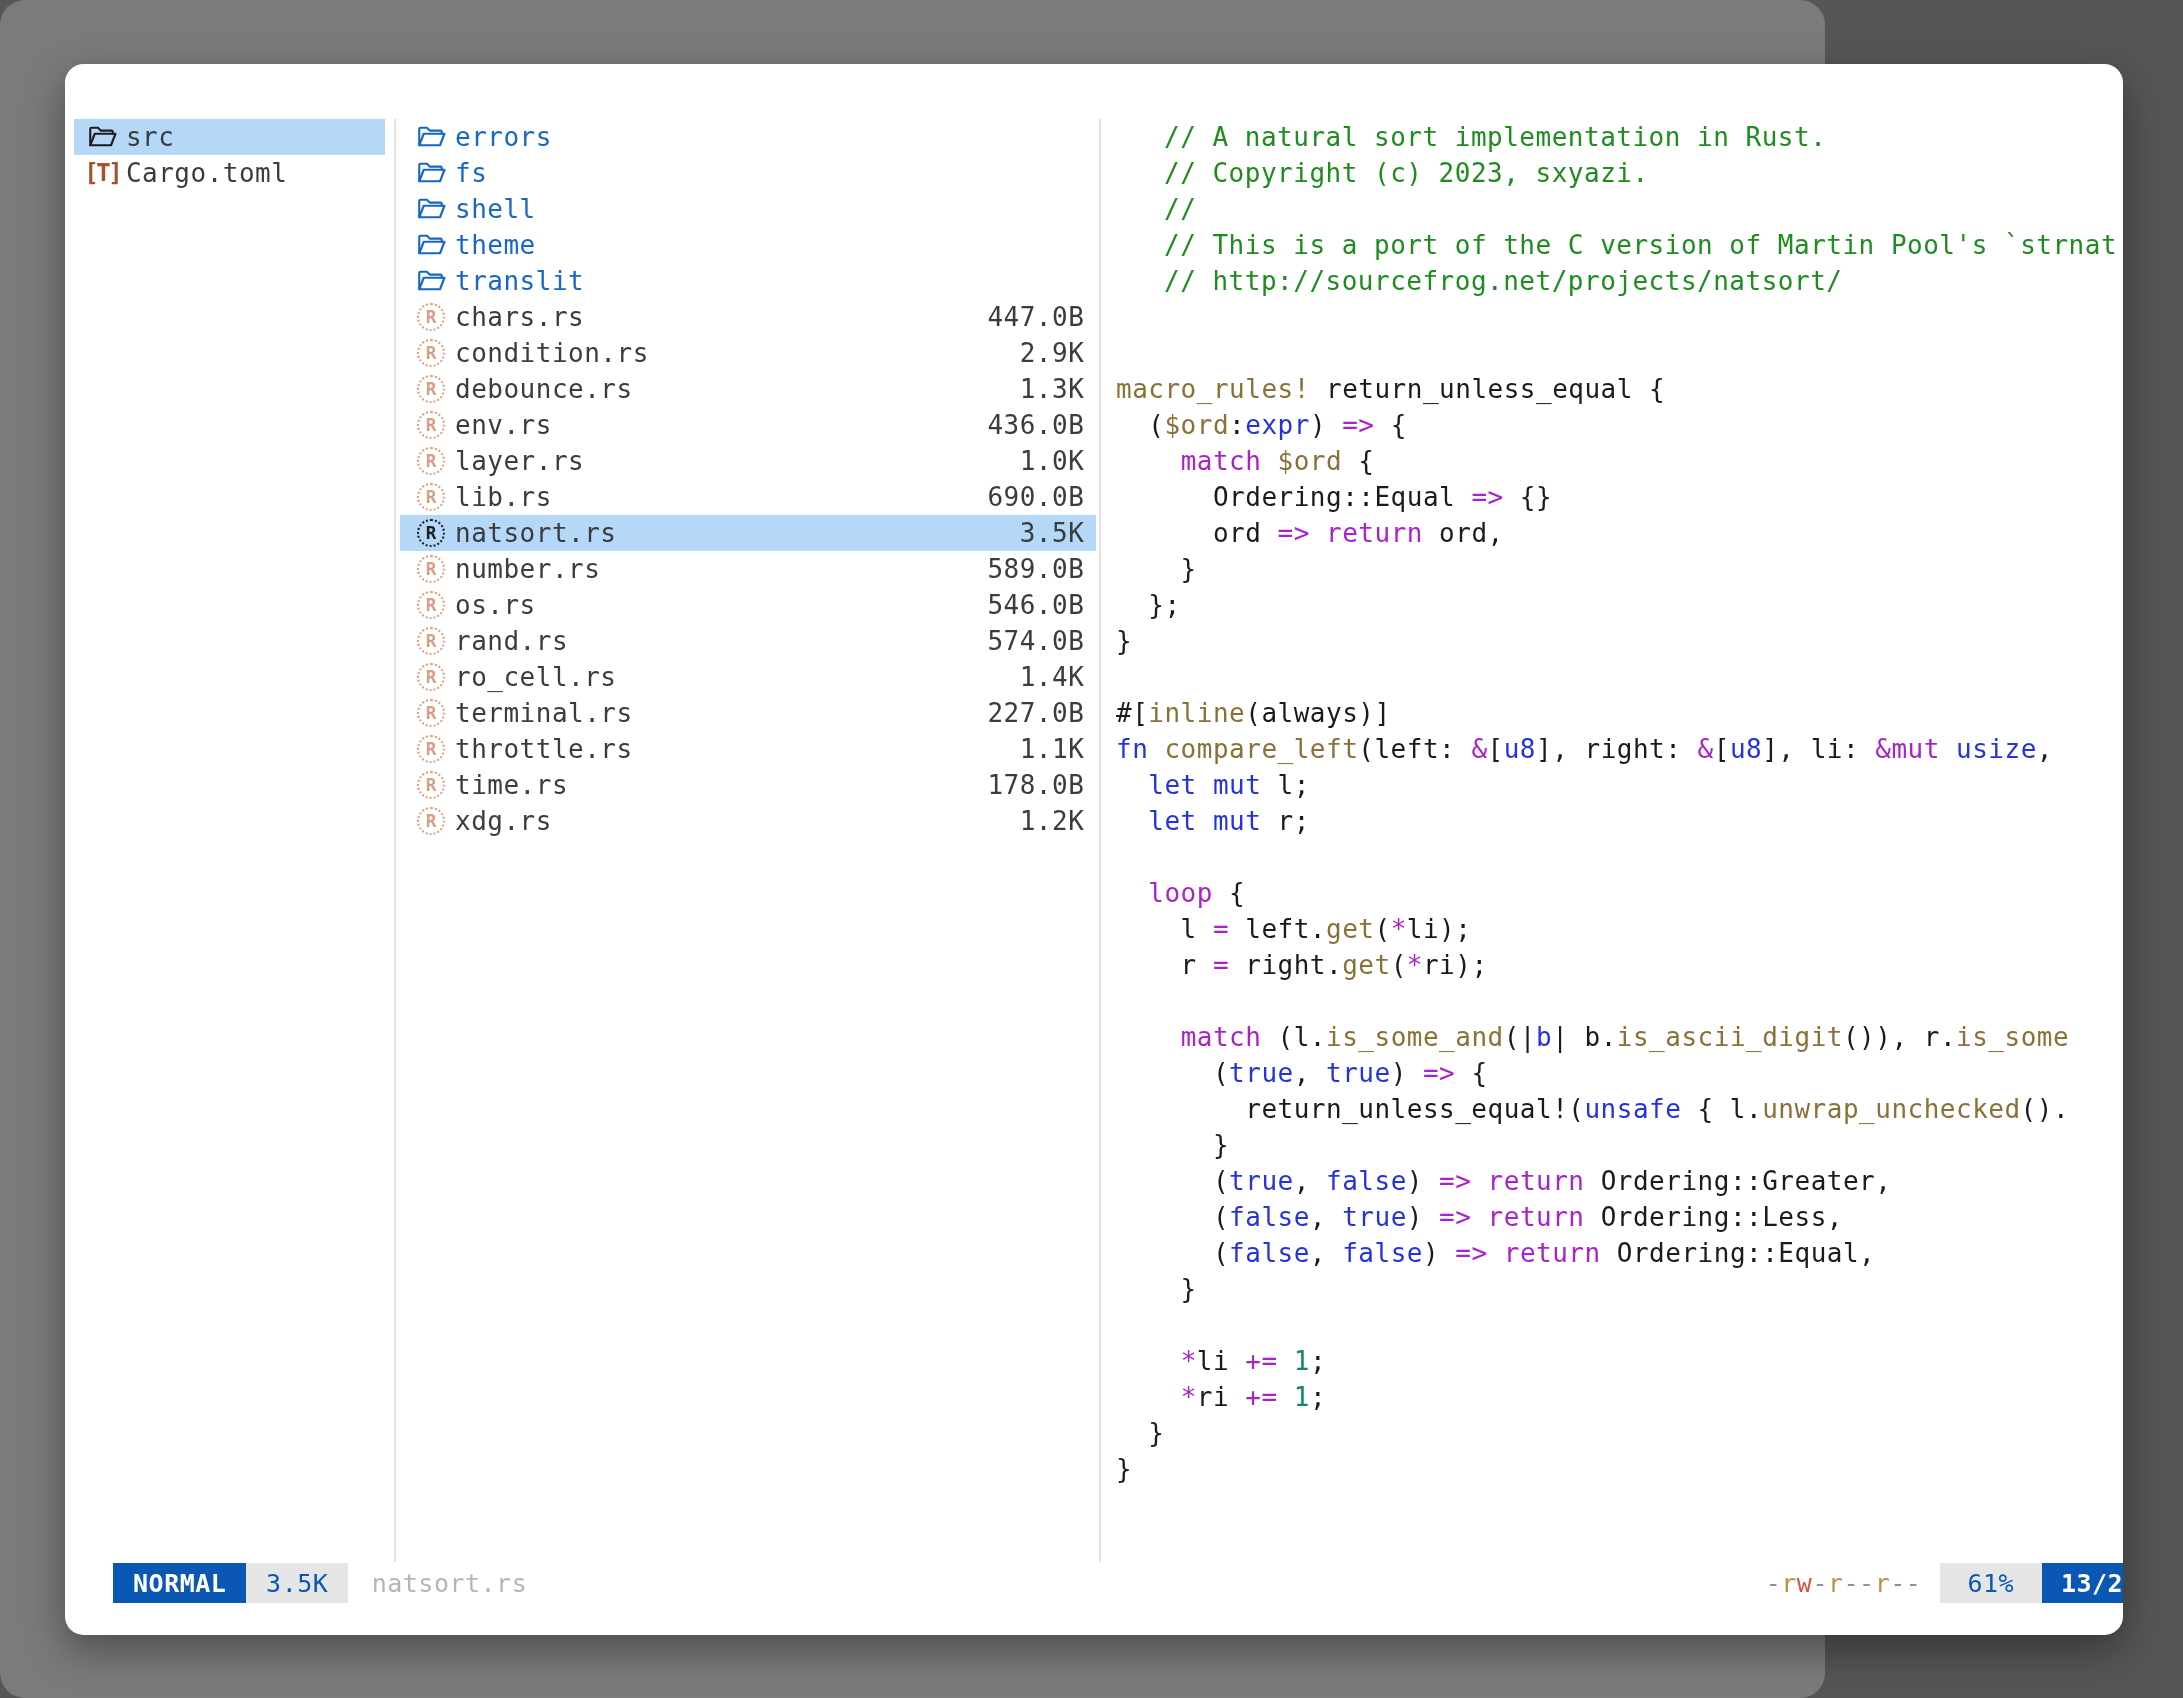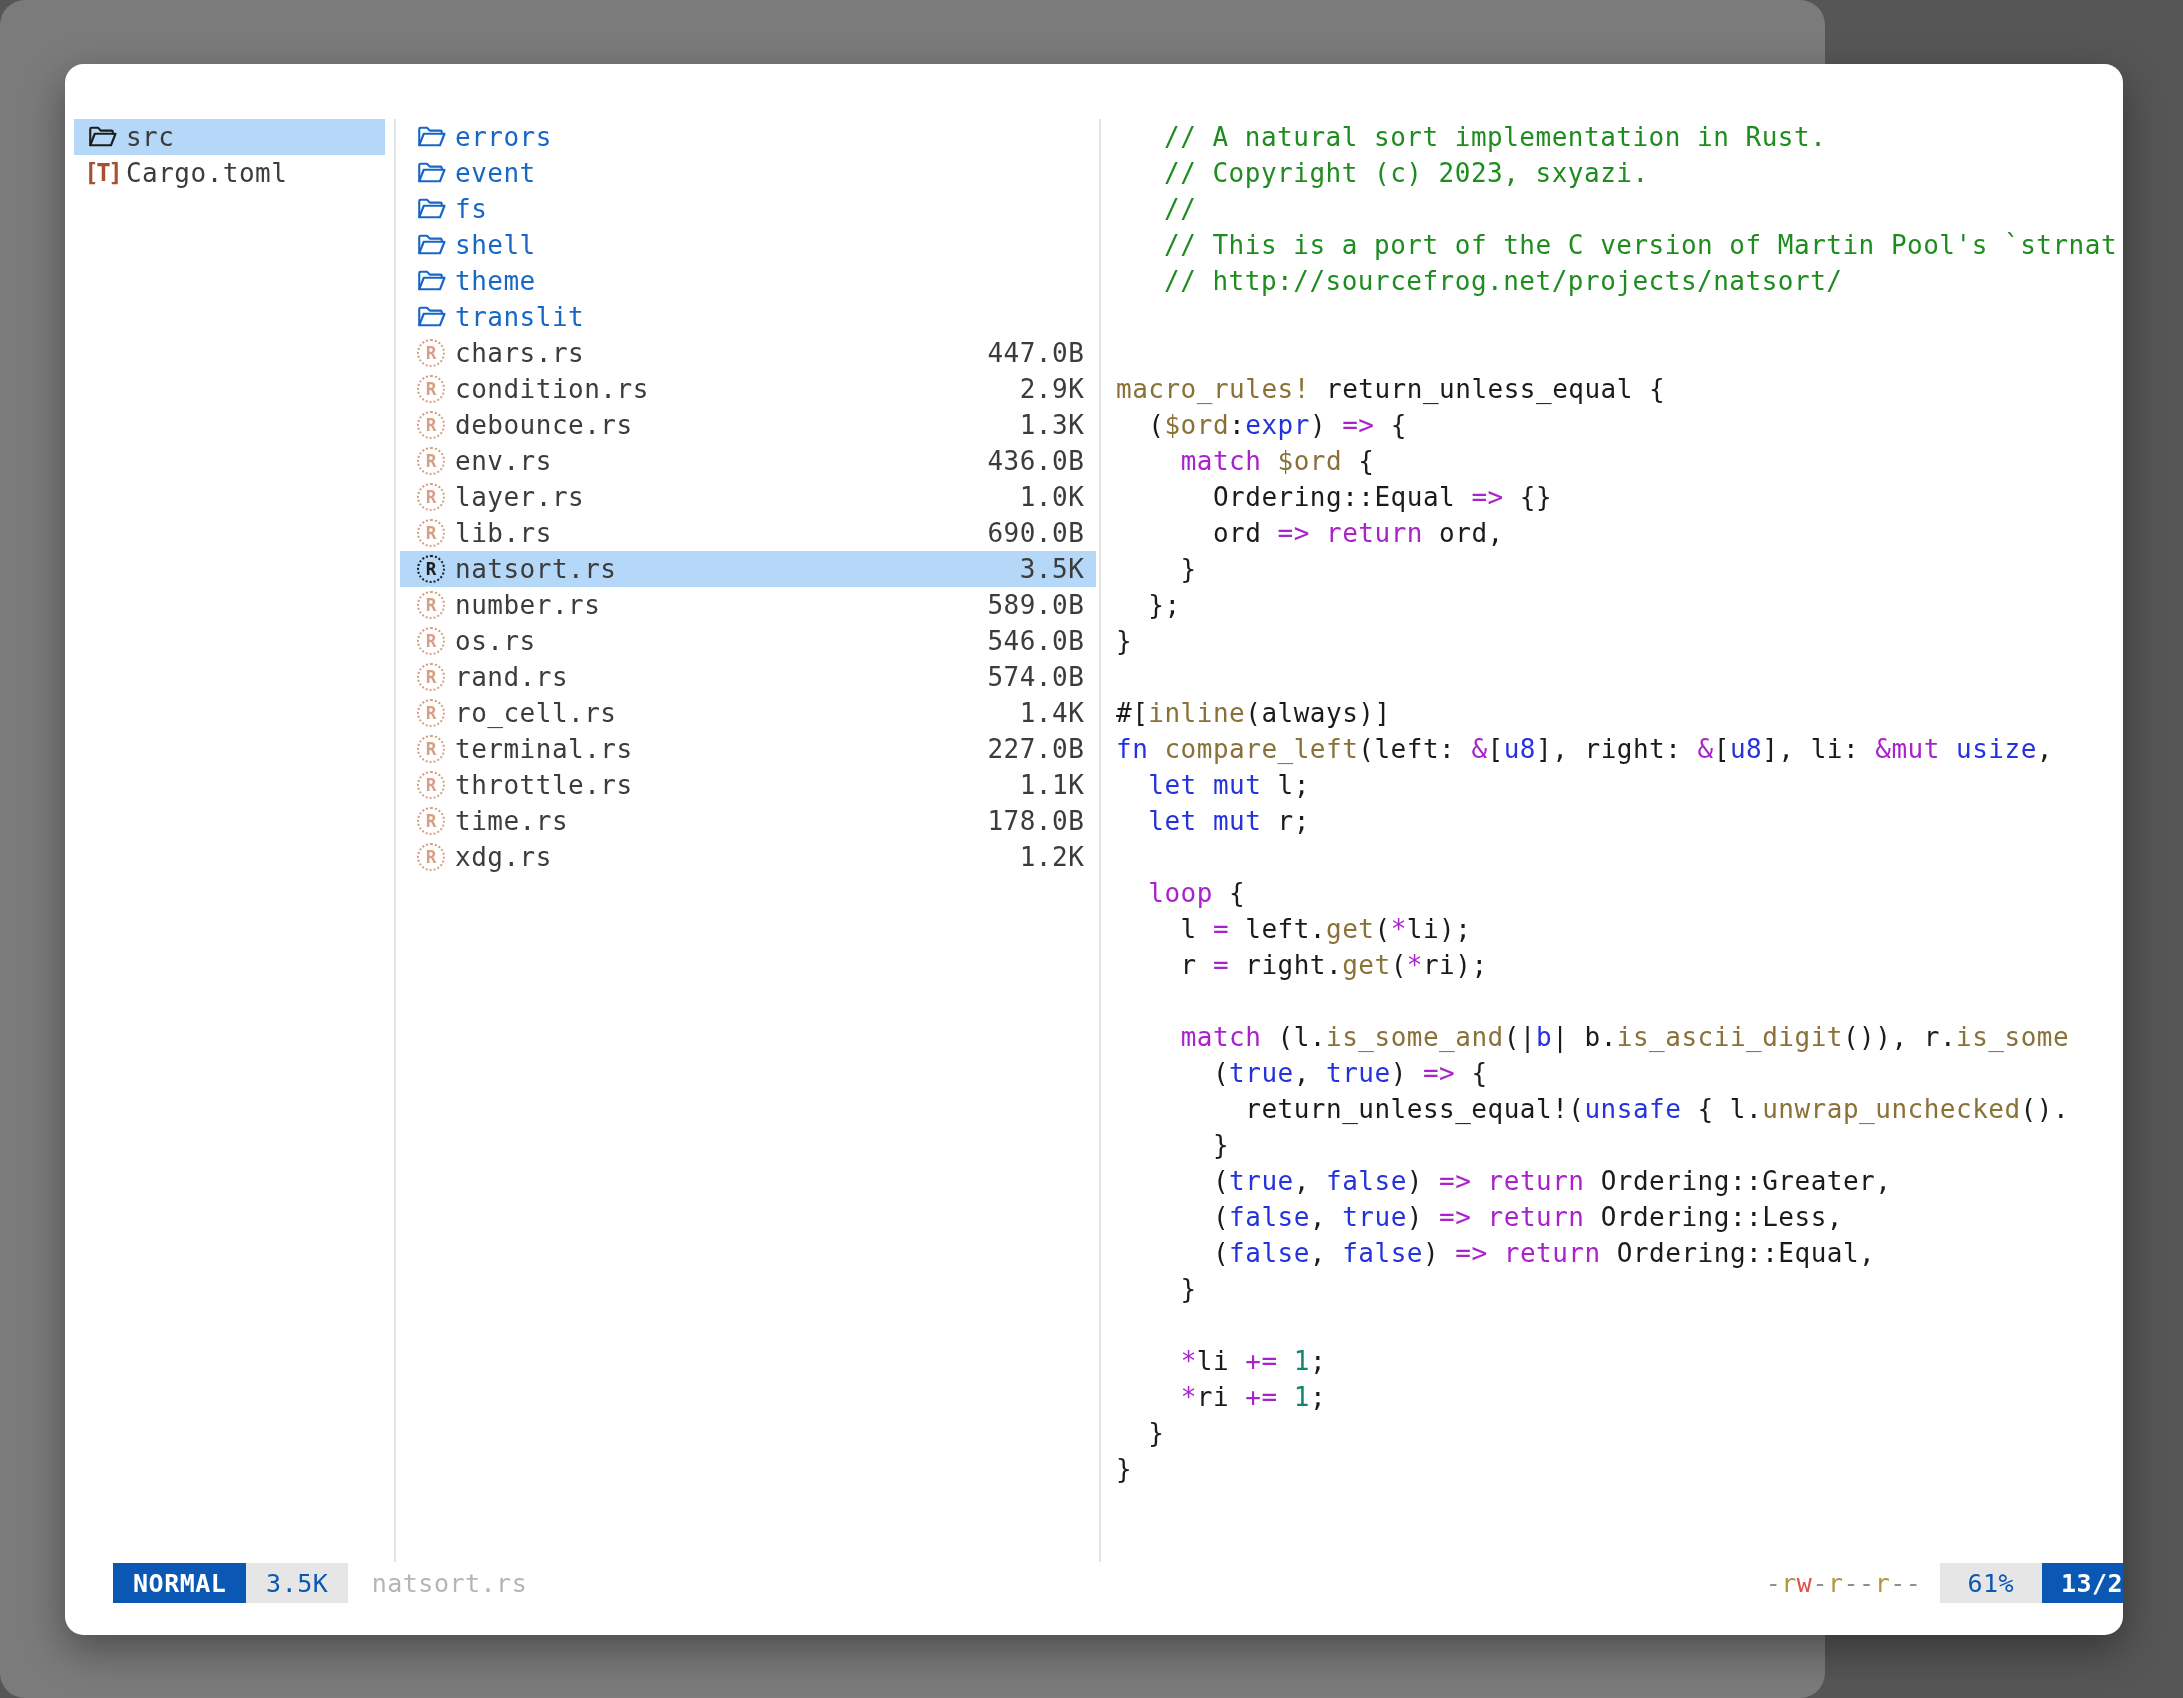--- a/index.html
+++ b/index.html
@@ -93,24 +93,20 @@
     <div class="pane-sep" id="sep-parent"></div>
 
     <div class="file-pane" id="file-pane">
         <div class="row"><span class="icon" style="color: var(--folder);"><svg viewBox="0 0 24 24" fill="none" stroke="currentColor" stroke-width="1.7" stroke-linejoin="round" stroke-linecap="round">
               <path d="M2.6 18.6 V5.6 q0-1 1-1 h5.2 l2.2 2.3 h8.6 q1 0 1 1 v1.5"></path>
               <path d="M2.6 18.6 L6.2 9.4 h16.6 l-3.6 9.2 z"></path>
             </svg></span><span class="dir-name">errors</span></div>
         <div class="row"><span class="icon" style="color: var(--folder);"><svg viewBox="0 0 24 24" fill="none" stroke="currentColor" stroke-width="1.7" stroke-linejoin="round" stroke-linecap="round">
               <path d="M2.6 18.6 V5.6 q0-1 1-1 h5.2 l2.2 2.3 h8.6 q1 0 1 1 v1.5"></path>
               <path d="M2.6 18.6 L6.2 9.4 h16.6 l-3.6 9.2 z"></path>
-            </svg></span><span class="dir-name">event</span></div>
-        <div class="row"><span class="icon" style="color: var(--folder);"><svg viewBox="0 0 24 24" fill="none" stroke="currentColor" stroke-width="1.7" stroke-linejoin="round" stroke-linecap="round">
-              <path d="M2.6 18.6 V5.6 q0-1 1-1 h5.2 l2.2 2.3 h8.6 q1 0 1 1 v1.5"></path>
-              <path d="M2.6 18.6 L6.2 9.4 h16.6 l-3.6 9.2 z"></path>
             </svg></span><span class="dir-name">fs</span></div>
         <div class="row"><span class="icon" style="color: var(--folder);"><svg viewBox="0 0 24 24" fill="none" stroke="currentColor" stroke-width="1.7" stroke-linejoin="round" stroke-linecap="round">
               <path d="M2.6 18.6 V5.6 q0-1 1-1 h5.2 l2.2 2.3 h8.6 q1 0 1 1 v1.5"></path>
               <path d="M2.6 18.6 L6.2 9.4 h16.6 l-3.6 9.2 z"></path>
             </svg></span><span class="dir-name">shell</span></div>
         <div class="row"><span class="icon" style="color: var(--folder);"><svg viewBox="0 0 24 24" fill="none" stroke="currentColor" stroke-width="1.7" stroke-linejoin="round" stroke-linecap="round">
               <path d="M2.6 18.6 V5.6 q0-1 1-1 h5.2 l2.2 2.3 h8.6 q1 0 1 1 v1.5"></path>
               <path d="M2.6 18.6 L6.2 9.4 h16.6 l-3.6 9.2 z"></path>
             </svg></span><span class="dir-name">theme</span></div>
         <div class="row"><span class="icon" style="color: var(--folder);"><svg viewBox="0 0 24 24" fill="none" stroke="currentColor" stroke-width="1.7" stroke-linejoin="round" stroke-linecap="round">

